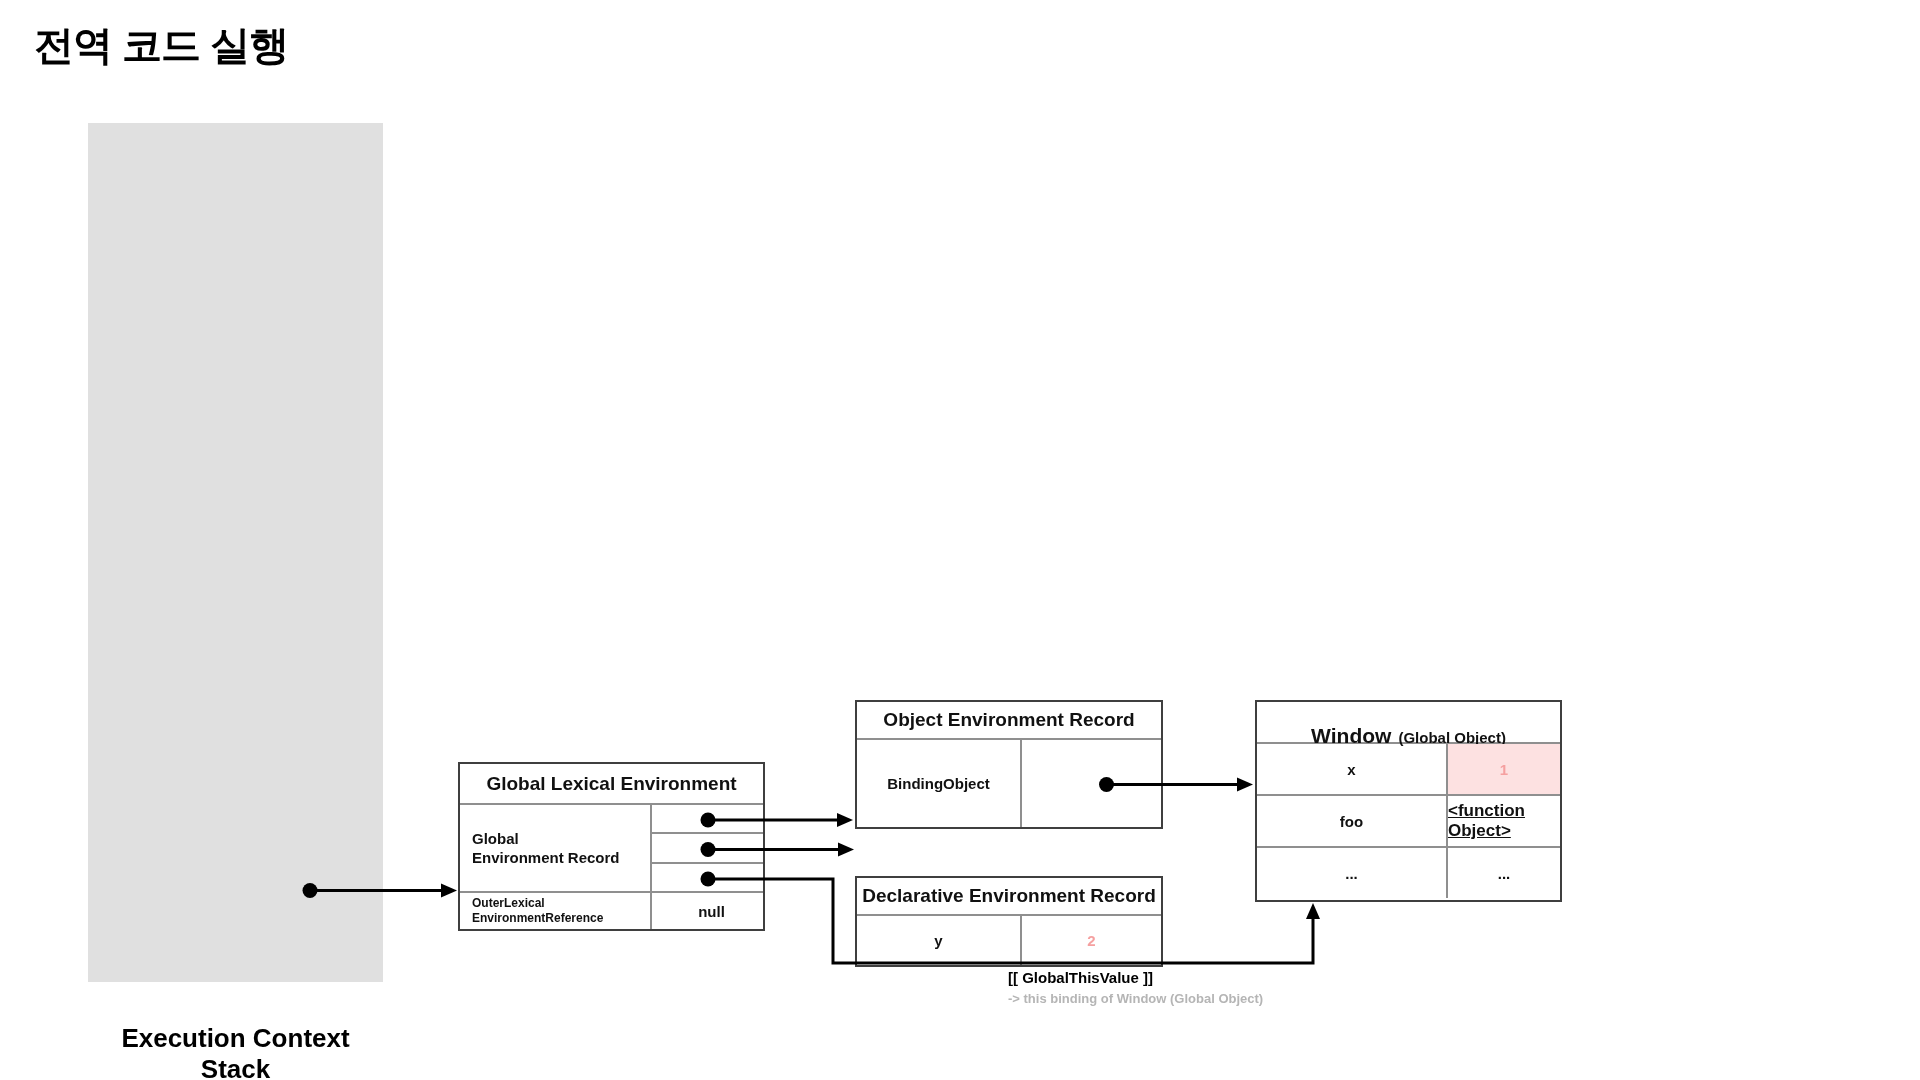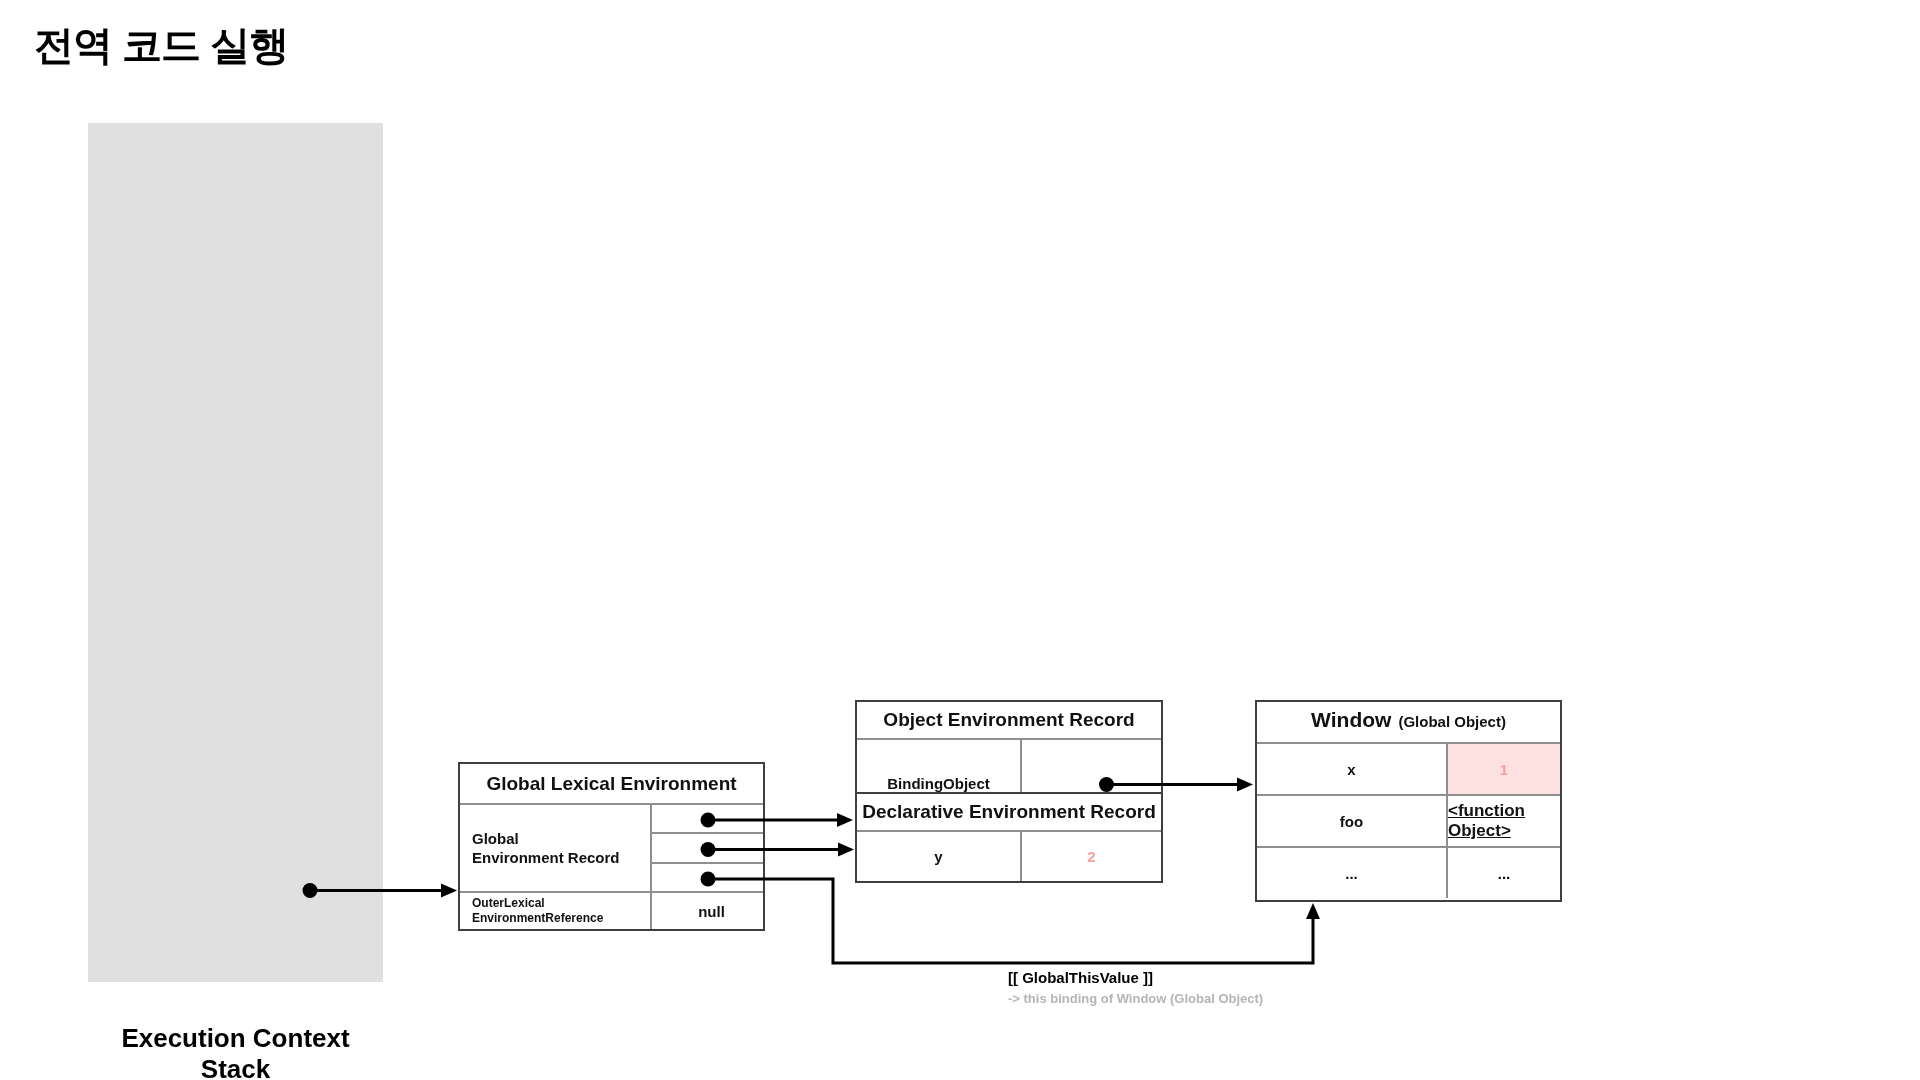--- a/index.html
+++ b/index.html
@@ -53,29 +53,29 @@
   .gle .gle-bottom .leftcol { padding-left:12px; font-weight:bold; font-size:12px; line-height:1.25; }
   .gle .rightcol { flex:1; display:flex; flex-direction:column; }
   .gle .slot { flex:1; }
   .gle .slot.div { border-bottom:2px solid var(--border-light, #8f8f8f); }
   .gle .nullcell { flex:1; display:flex; align-items:center; justify-content:center; font-weight:bold; font-size:15px;margin-left:8px; }
 
   
   .oer { left:855px; top:700px; width:308px; height:129px; }
   .oer .box-header { height:38px; }
   .oer .row { height:87px; }
-  .der { left:855px; top:792px; width:308px; height:91px; }
+  .der { left:855px; top:876px; width:308px; height:91px; }
   .der .box-header { height:38px; }
   .der .row { height:49px; }
   .oer .keycol, .der .keycol { width:165px; }
   .oer .valcol, .der .valcol { flex:1; }
 
   
   .win { left:1255px; top:700px; width:307px; height:202px; }
-  .win .box-header { height:42px; gap:7px; align-items:baseline; padding-top:6px; }
+  .win .box-header { height:42px; gap:7px; align-items:baseline; padding-top:22px; }
   .win .win-main { font-size:21px; font-weight:bold; }
   .win .win-sub { font-size:15px; font-weight:bold; }
   .win .row { flex:1; }
   .win .winbody { display:flex; flex-direction:column; height:154px; }
   .win .row + .row { border-top:2px solid var(--border-light, #8f8f8f); }
   .win .keycol { width:191px; }
   .win .valcol { flex:1; }
   .win .fnval { font-size:17px;text-decoration:underline; }
   .hl { background:var(--highlight-bg, #fde1e1); color:var(--highlight-text, #f5a0a0); }
   .accent { color:var(--highlight-text, #f5a0a0); }

